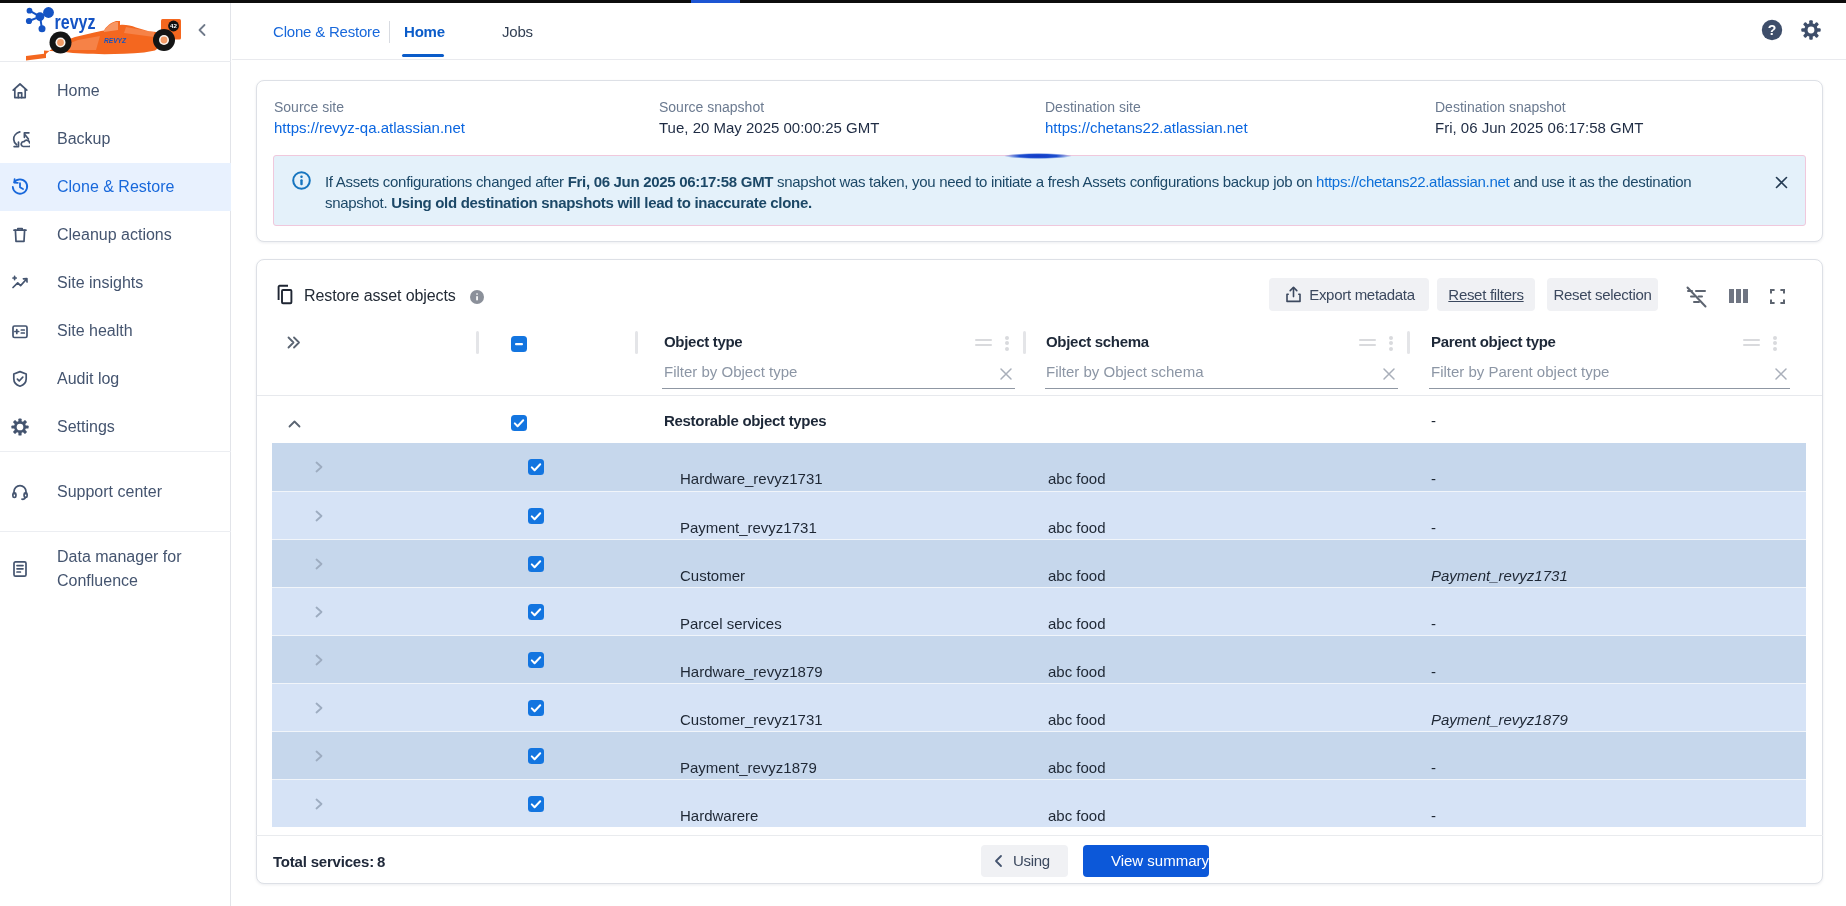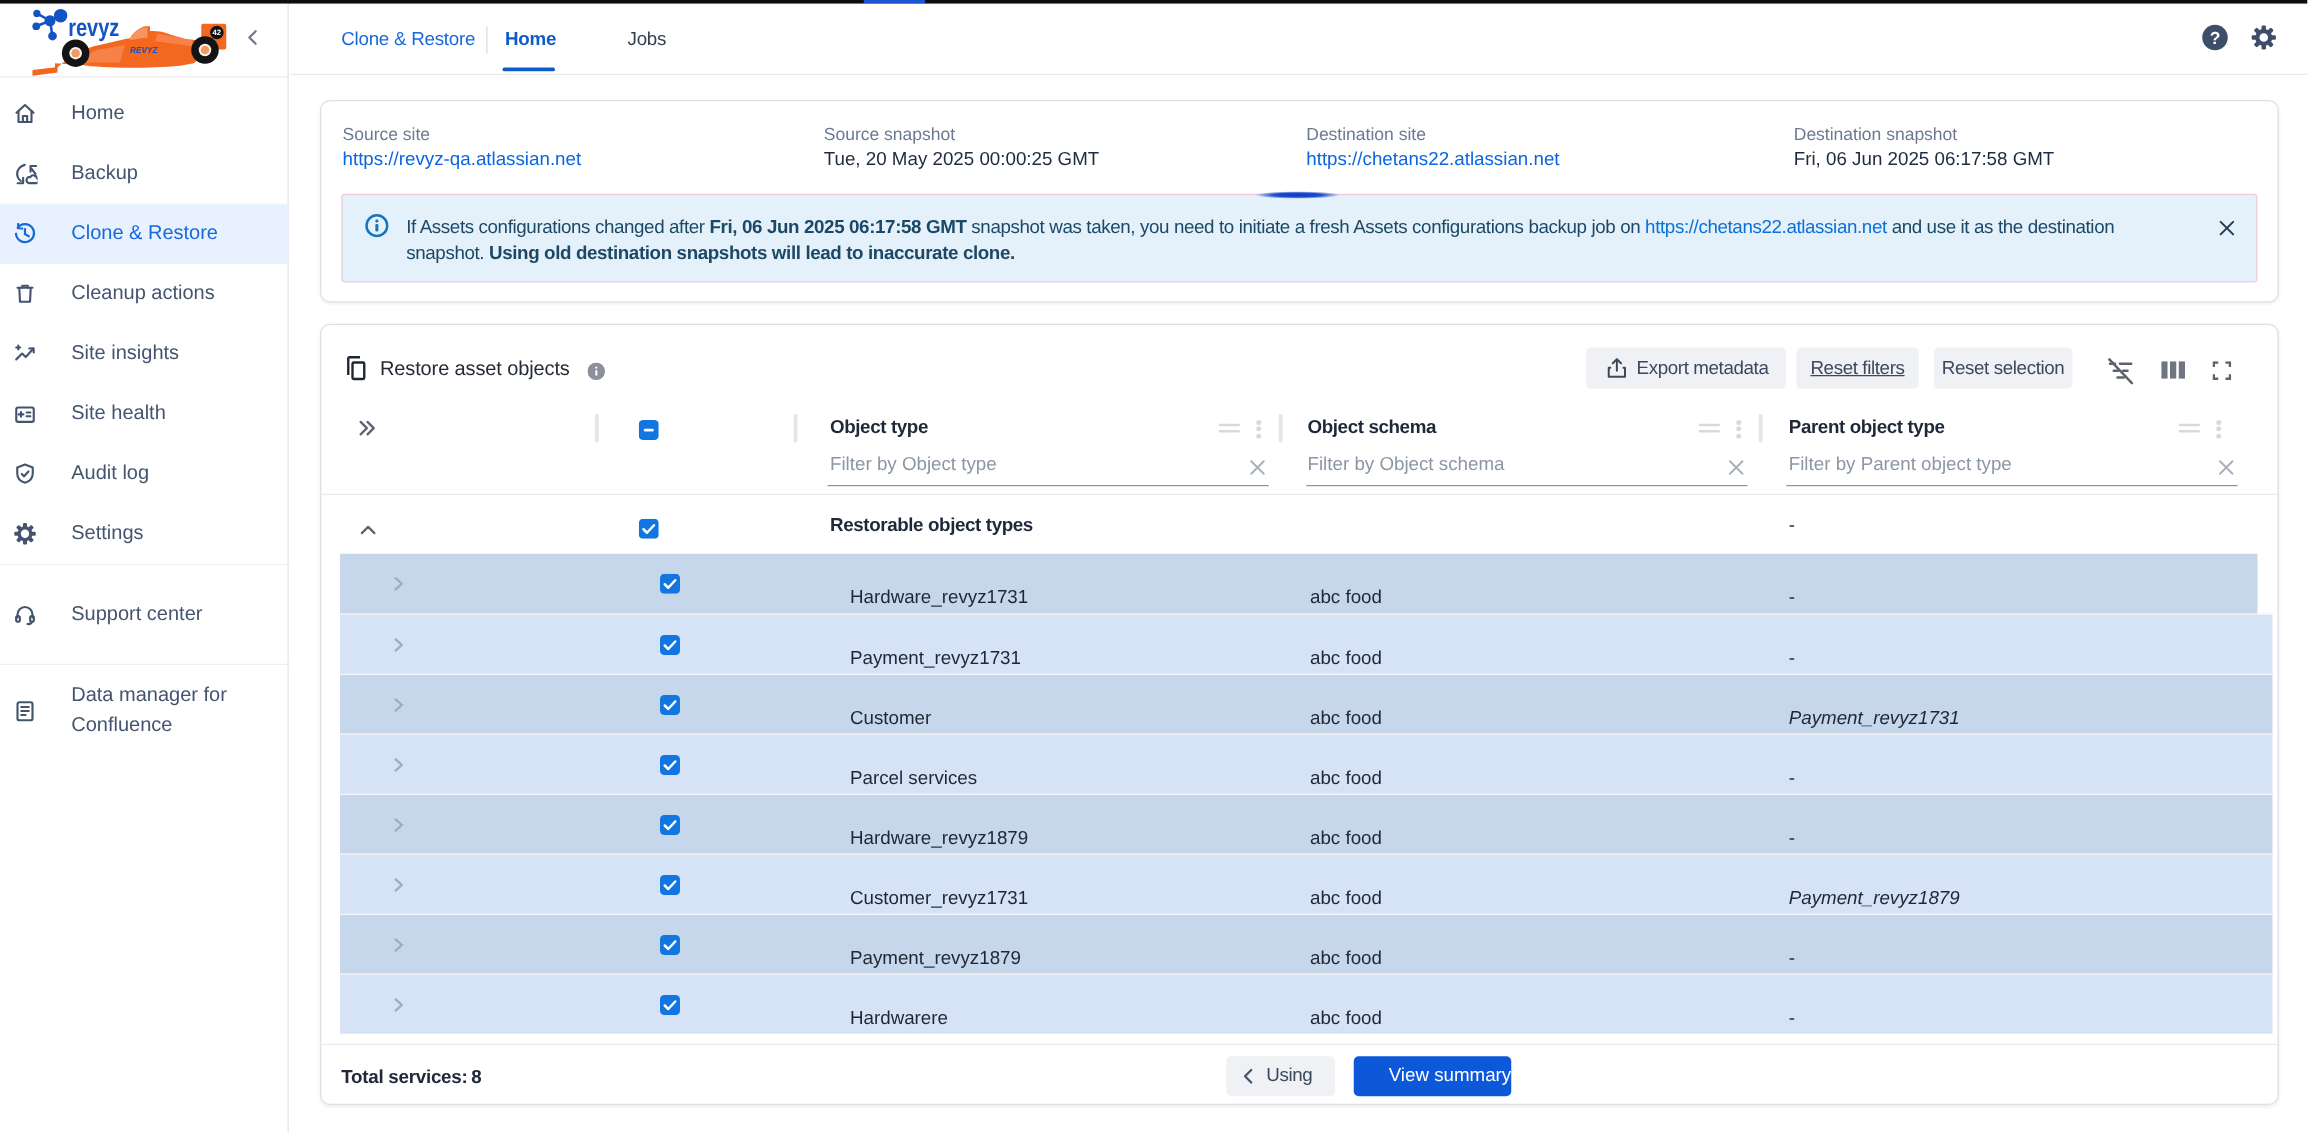--- a/index.html
+++ b/index.html
@@ -41,21 +41,21 @@
 .colhead{font-size:15px;letter-spacing:-0.3px;font-weight:bold;color:#1D2838;white-space:nowrap;}
 .ph{font-size:15px;color:#8C96A5;white-space:nowrap;}
 .ul{height:1px;background:#8f97a3;}
 .vdiv{width:3px;height:23px;background:#e4e5e8;border-radius:2px;top:331px;}
 .eqi{width:17px;height:2.4px;background:#d9dadd;border-radius:1px;}
 .dot{width:4px;height:4px;border-radius:50%;background:#d9dadd;}
 #rows{left:272px;top:443px;width:1534px;}
 .row{position:relative;width:1534px;height:48px;}
 .row.odd{background:#c6d7ec;}
 .row.even{background:#d6e3f6;}
-.row + .row{border-top:1px solid #f1f5fa;height:47px;padding-left:12px;}
+.row + .row{border-top:1px solid #f1f5fa;height:47px;}
 .rc{position:absolute;top:50%;transform:translateY(-50%);font-size:15px;color:#1e2734;white-space:nowrap;margin-top:11px;}
 .chev{position:absolute;left:42px;top:50%;transform:translateY(-50%);}
 .cbx{position:absolute;left:256px;top:50%;margin-top:-8px;}
 .c-obj{left:408px;} .c-sch{left:776px;} .c-par{left:1159px;}
 #footline{left:256px;top:835px;width:1567px;height:1px;background:#e9ebee;}
 </style>
 </head>
 <body>
 <div class="abs" id="topblack"></div>
 <div class="abs" id="topblue"></div>

